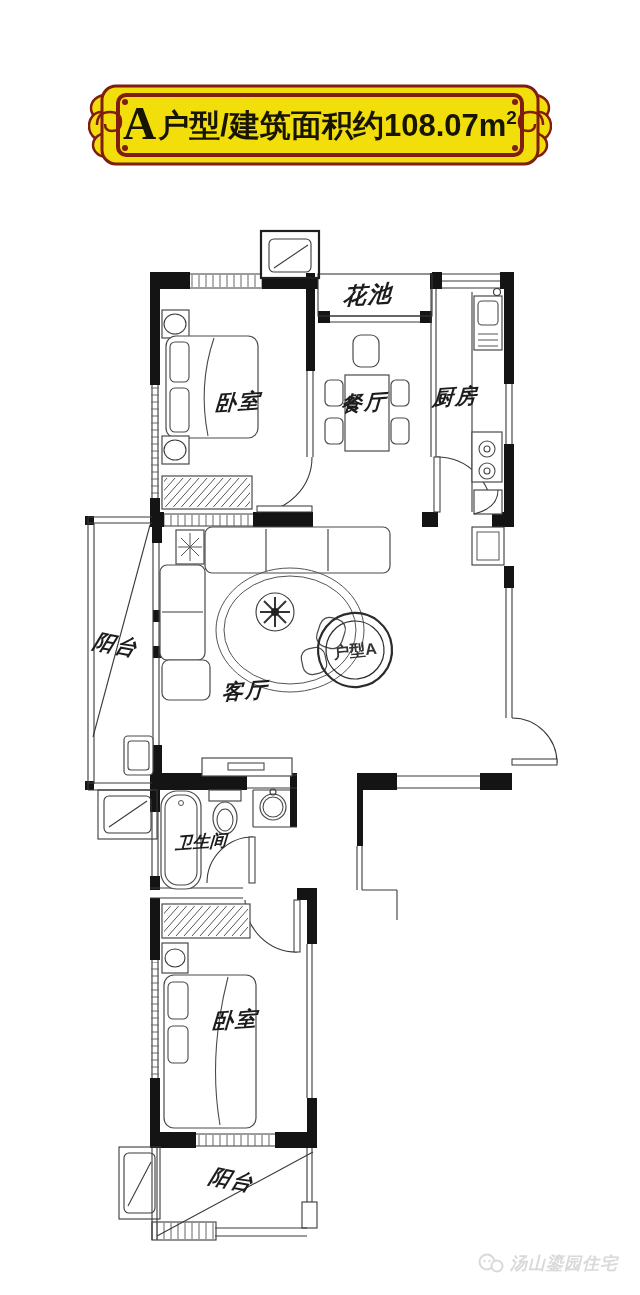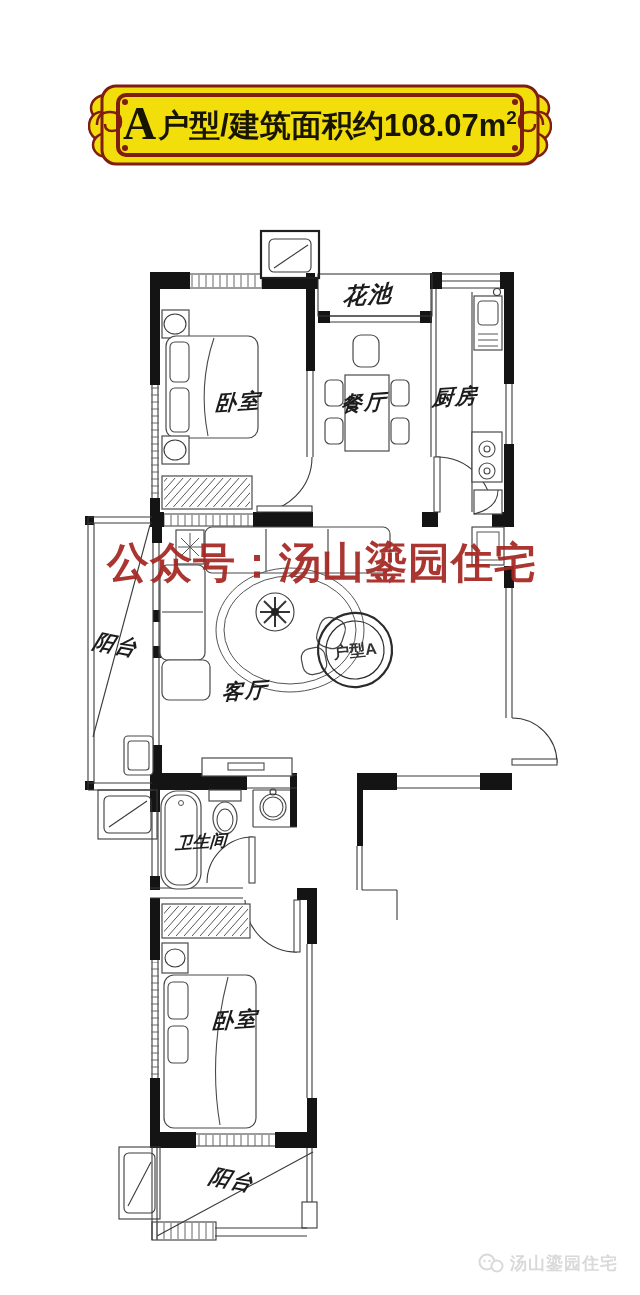--- a/index.html
+++ b/index.html
@@ -28,21 +28,21 @@
               font-weight:bold;font-style:italic;color:#1c1c1c;font-size:21px;
               letter-spacing:2px;white-space:nowrap;}
   .room-label.small{font-size:17px;letter-spacing:0;}
   .room-label.tilt{transform:translate(-50%,-50%) skewX(-8deg) rotate(11deg);}
   
   .wm{position:absolute;white-space:nowrap;font-family:"Liberation Serif","DejaVu Serif",serif;
       font-weight:bold;color:#A52722;opacity:.93;transform:translate(-50%,-50%);}
   .wm1{left:322px;top:563px;font-size:42px;letter-spacing:1px;}
   .wm2{left:327px;top:652px;font-size:40px;letter-spacing:2px;}
   .brand{position:absolute;right:22px;top:1252px;display:flex;align-items:center;gap:5px;
-         color:#D9D9D9;font-size:17px;font-weight:bold;letter-spacing:1px;}
+         color:#D9D9D9;font-size:17px;font-weight:bold;letter-spacing:1px;font-style:italic;}
 </style>
 </head>
 <body>
 
 <div class="canvas">
 
   <div class="banner">
     <svg width="464" height="94" viewBox="0 0 464 94">
 
       <g stroke="#7E1D10" stroke-width="2.5" fill="#F2DE0B">
@@ -366,21 +366,20 @@
   <div class="room-label" style="left:238px;top:402px;">卧室</div>
   <div class="room-label" style="left:368px;top:295px;font-size:23px;">花池</div>
   <div class="room-label" style="left:364px;top:403px;">餐厅</div>
   <div class="room-label" style="left:455px;top:397px;">厨房</div>
   <div class="room-label tilt" style="left:116px;top:645px;">阳台</div>
   <div class="room-label" style="left:245px;top:691px;">客厅</div>
   <div class="room-label small" style="left:201px;top:842px;">卫生间</div>
   <div class="room-label" style="left:235px;top:1020px;">卧室</div>
   <div class="room-label tilt" style="left:232px;top:1180px;">阳台</div>
 
-  <div class="wm wm1">公众号：汤山鎏园住宅</div>
 
   <div class="brand">
     <svg width="28" height="22" viewBox="0 0 28 22">
       <circle cx="10" cy="9" r="7.5" fill="none" stroke="#D9D9D9" stroke-width="2"></circle>
       <circle cx="20" cy="13" r="5.5" fill="#fff" stroke="#D9D9D9" stroke-width="2"></circle>
       <circle cx="7.5" cy="8" r="1.2" fill="#D9D9D9"></circle>
       <circle cx="12.5" cy="8" r="1.2" fill="#D9D9D9"></circle>
     </svg>
     <span>汤山鎏园住宅</span>
   </div>

